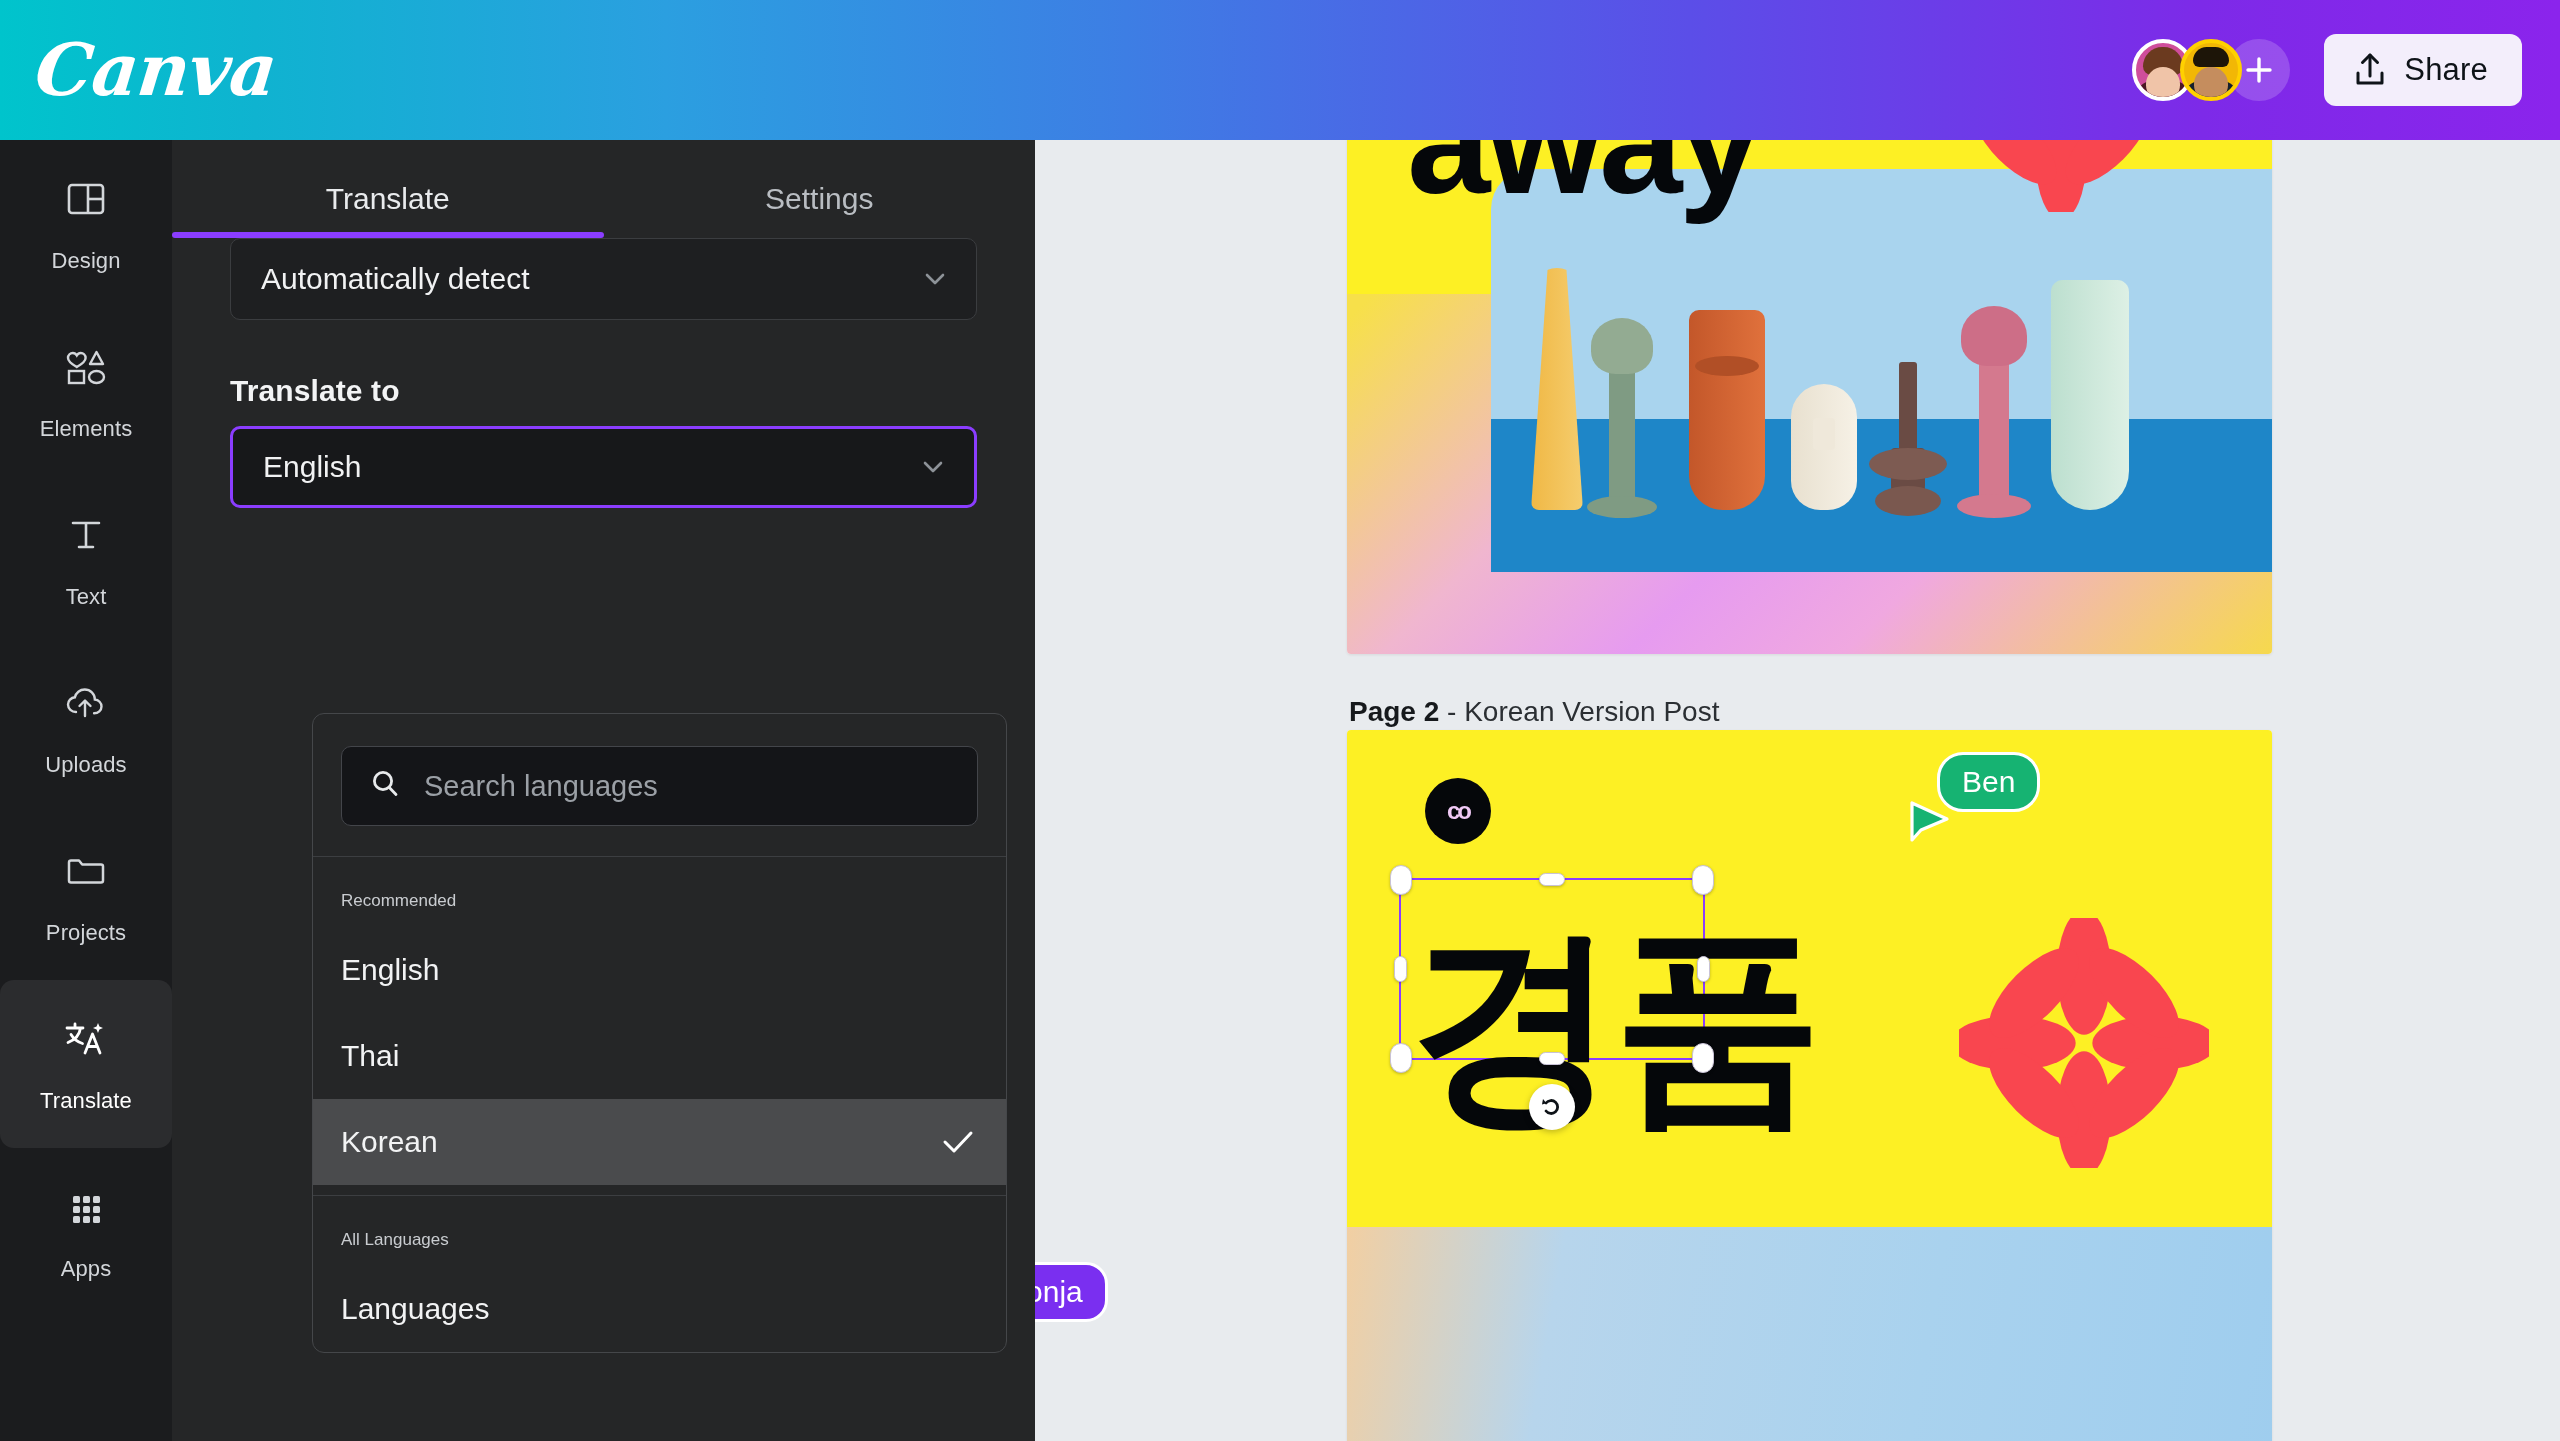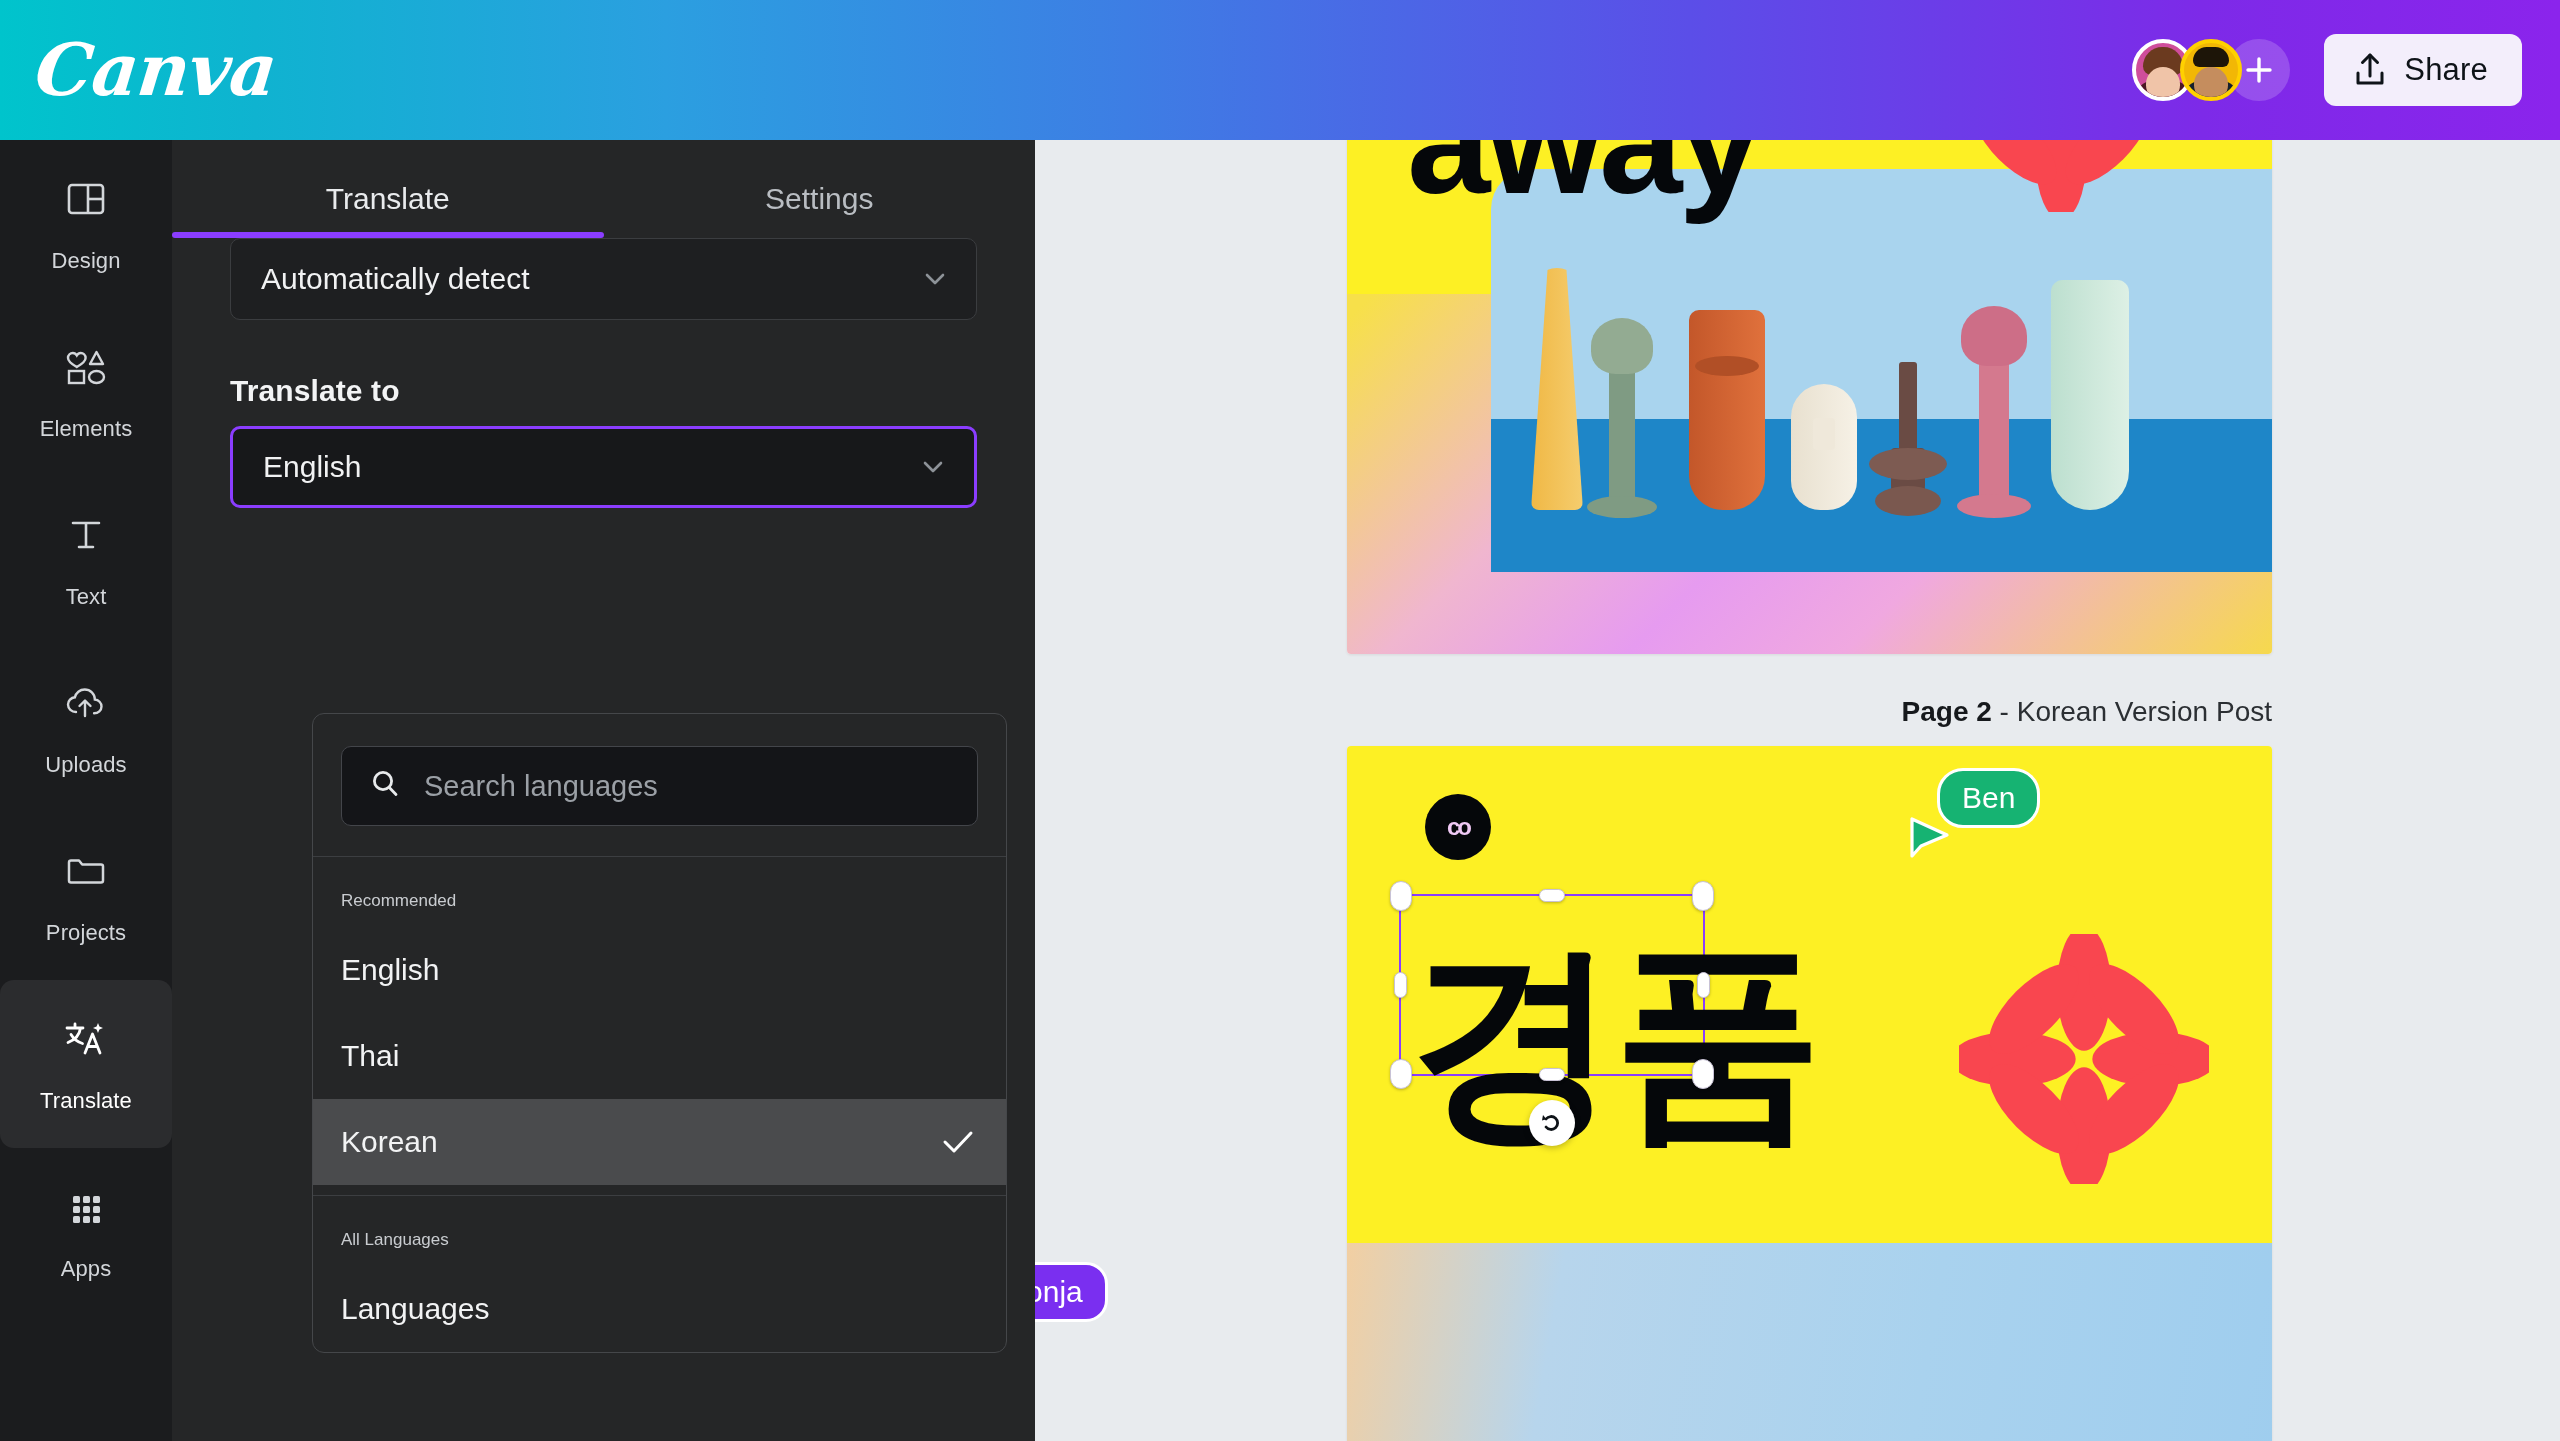--- a/index.html
+++ b/index.html
@@ -134,21 +134,21 @@
   
   .canvas {
     position:absolute; left:1035px; top:140px; width:1525px; height:1301px;
     background:#e8ebee; overflow:hidden;
   }
   .page-wrap { position:absolute; left:312px; }
   .page {
     width:925px; background:#fff; border-radius:4px; overflow:hidden; position:relative;
     box-shadow:0 1px 3px rgba(0,0,0,.08);
   }
-  .page-caption { font-size:28px; color:#2b2f33; margin:0 0 18px 2px;text-align:right; }
+  .page-caption { font-size:28px; color:#2b2f33; margin:0 0 2px 2px; }
   .page-caption b { font-weight:700; color:#16191c; }
 
   
   .p1 { height:610px; }
   .p1-bg {
     position:absolute; inset:0;
     background:
       linear-gradient(135deg,#f7e04a 0%,#f7e04a 18%,#f0b6cf 42%,#e69bf0 58%,#f0a8e0 72%,#f6d94d 100%);
   }
   .p1-yellow-top { position:absolute; left:0; top:0; right:0; height:250px; background:#fdf024; }

